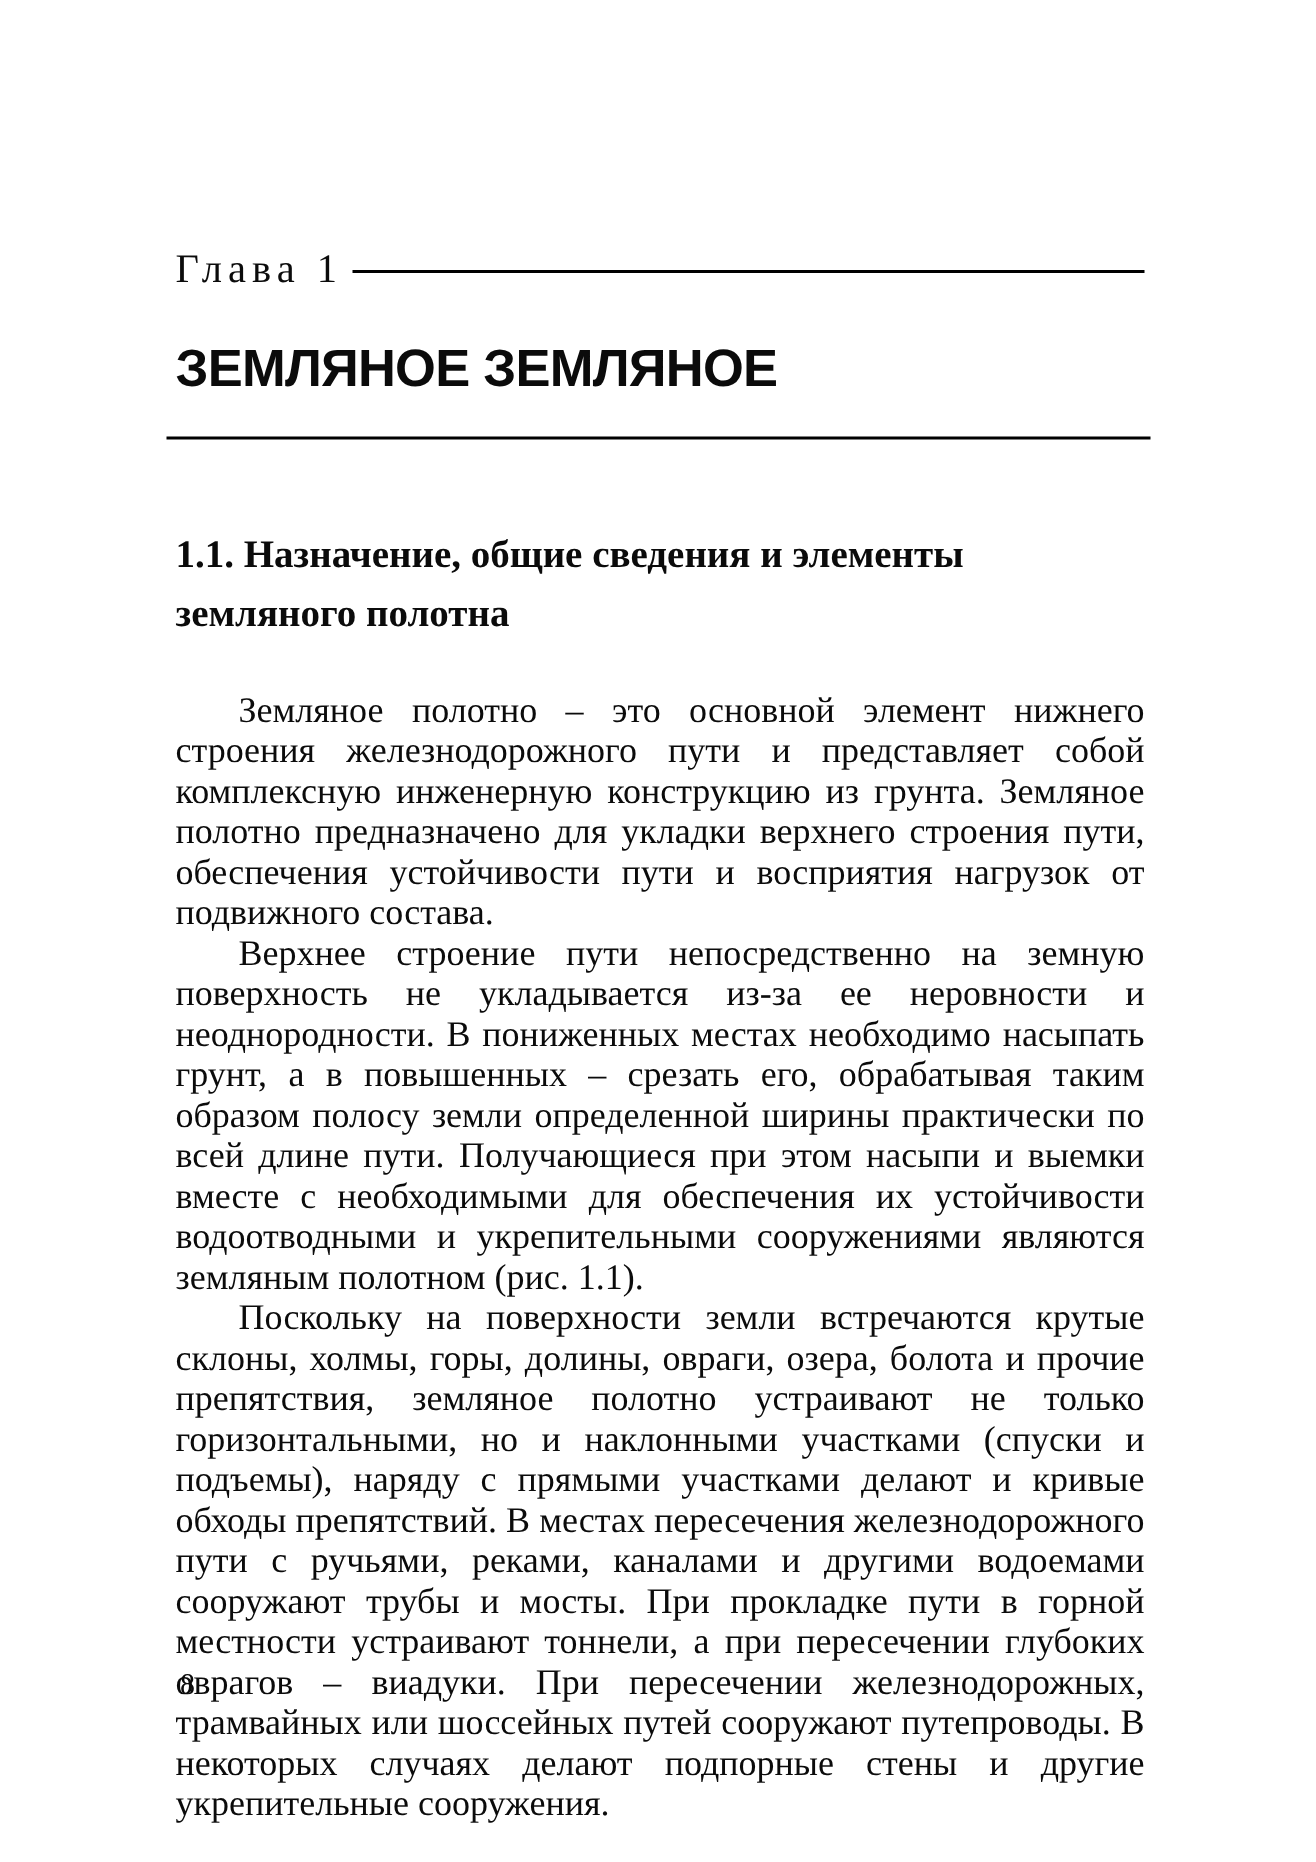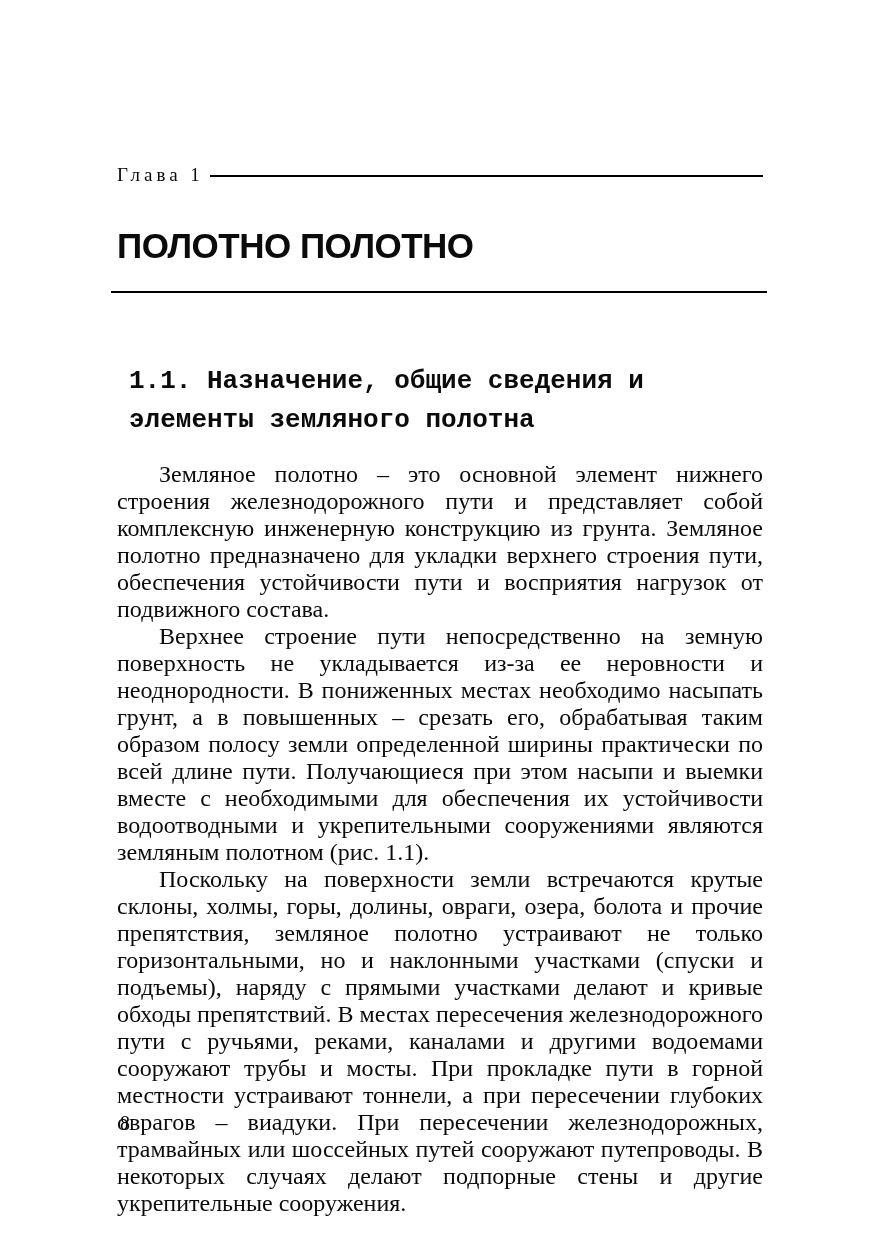--- a/index.html
+++ b/index.html
@@ -18,21 +18,21 @@
   .chapter-row {
     position: absolute;
     left: 117px;
     right: 114px;
     top: 164px;
     display: flex;
     align-items: center;
   }
   .chapter-label {
     font-family: "Liberation Serif", serif;
-    font-size: 19px;
+    font-size: 27px;
     letter-spacing: 4px;
     white-space: nowrap;
     color: #0b0b0b;
   }
   .chapter-rule {
     flex: 1;
     height: 2px;
     background: #000000;
     margin-left: 6px;
     margin-top: 2px;
@@ -55,22 +55,22 @@
     right: 110px;
     top: 291px;
     height: 2px;
     background: #000000;
   }
   .section-heading {
     position: absolute;
     left: 117px;
     top: 350px;
     width: 648px;
-    margin: 12px;
-    font-family: Liberation Mono, monospace;
+    margin: 0;
+    font-family: Liberation Serif, serif;
     font-weight: bold;
     font-size: 26px;
     line-height: 39px;
     color: #0b0b0b;
   }
   .body-text {
     position: absolute;
     left: 117px;
     top: 461px;
     width: 646px;
@@ -98,21 +98,21 @@
 </head>
 <body>
 
 <div class="page">
 
   <div class="chapter-row">
     <span class="chapter-label">Глава 1</span>
     <span class="chapter-rule"></span>
   </div>
 
-  <h1 class="chapter-title">ПОЛОТНО ПОЛОТНО</h1>
+  <h1 class="chapter-title">ЗЕМЛЯНОЕ ЗЕМЛЯНОЕ</h1>
 
   <div class="full-rule"></div>
 
   <h2 class="section-heading">1.1. Назначение, общие сведения и элементы земляного полотна</h2>
 
   <div class="body-text">
     <p>Земляное полотно – это основной элемент нижнего строения железнодорожного пути и представляет собой комплексную инженерную конструкцию из грунта. Земляное полотно предназначено для укладки верхнего строения пути, обеспечения устойчивости пути и восприятия нагрузок от подвижного состава.</p>
     <p>Верхнее строение пути непосредственно на земную поверхность не укладывается из-за ее неровности и неоднородности. В пониженных местах необходимо насыпать грунт, а в повышенных – срезать его, обрабатывая таким образом полосу земли определенной ширины практически по всей длине пути. Получающиеся при этом насыпи и выемки вместе с необходимыми для обеспечения их устойчивости водоотводными и укрепительными сооружениями являются земляным полотном (рис. 1.1).</p>
     <p>Поскольку на поверхности земли встречаются крутые склоны, холмы, горы, долины, овраги, озера, болота и прочие препятствия, земляное полотно устраивают не только горизонтальными, но и наклонными участками (спуски и подъемы), наряду с прямыми участками делают и кривые обходы препятствий. В местах пересечения железнодорожного пути с ручьями, реками, каналами и другими водоемами сооружают трубы и мосты. При прокладке пути в горной местности устраивают тоннели, а при пересечении глубоких оврагов – виадуки. При пересечении железнодорожных, трамвайных или шоссейных путей сооружают путепроводы. В некоторых случаях делают подпорные стены и другие укрепительные сооружения.</p>
   </div>

